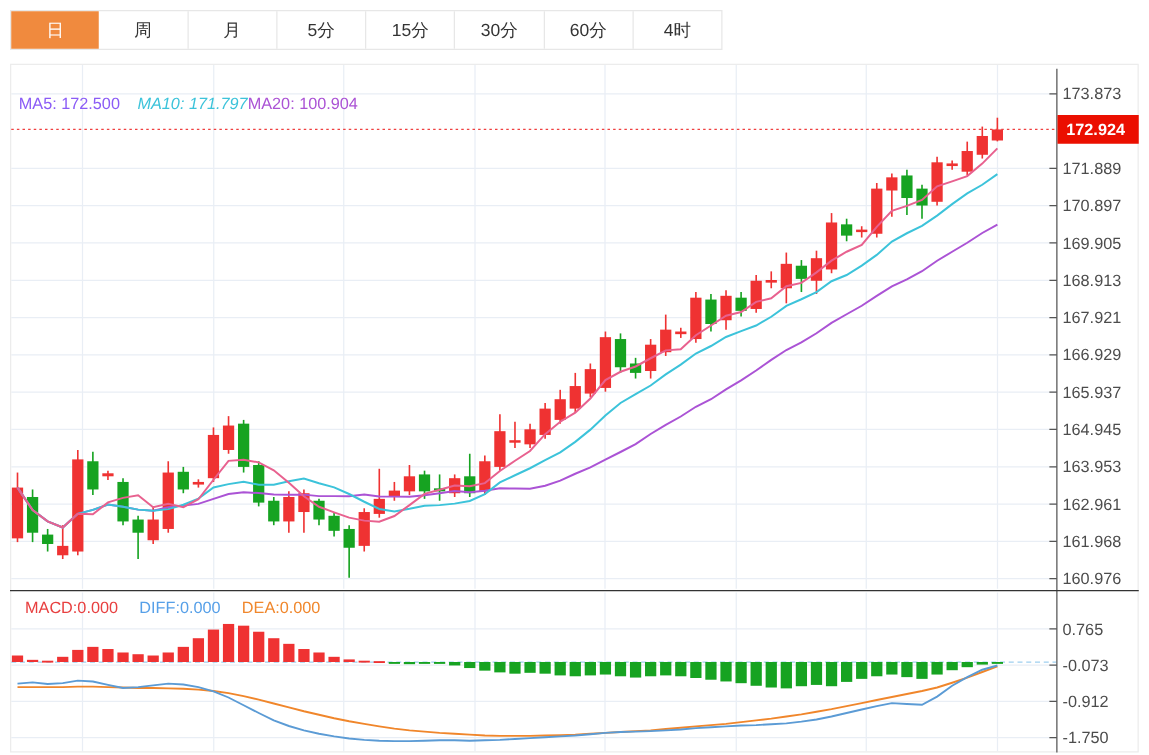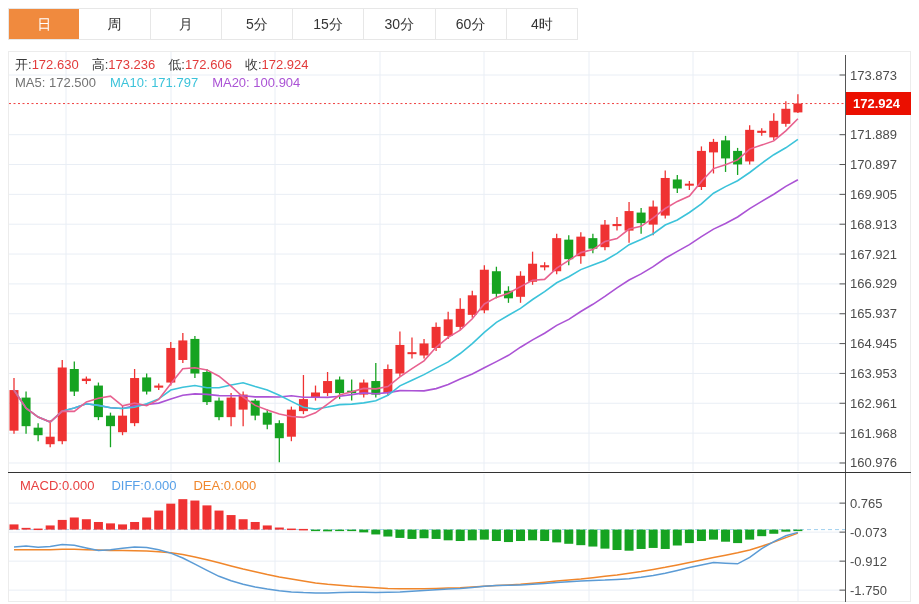--- a/index.html
+++ b/index.html
@@ -11,22 +11,22 @@
           box-sizing:border-box;border:1px solid #e7e7e7;background:#fff;z-index:5;}
   .tab{flex:1;text-align:center;line-height:30px;font-size:14px;color:#333;
        border-right:1px solid #e7e7e7;cursor:pointer;box-sizing:border-box;}
   .tab:last-child{border-right:none;}
   .tab.selected{background:#f08a3e;color:#fff;border-right:none;}
   
   .ohlc{position:absolute;left:15px;top:56px;font-size:13px;white-space:nowrap;z-index:4;}
   .ohlc .lbl{color:#3a3a3a;}
   .ohlc .val{color:#e23b3b;margin-right:13px;}
   .ma{position:absolute;left:15px;top:75px;font-size:13px;white-space:nowrap;z-index:4;}
-  .ma5{color:#737373;margin-right:14px;text-align:right;}
-  .ma10{color:#3cc3da;margin-right:14px;}
+  .ma5{color:#8b5cf6;margin-right:14px;text-align:right;}
+  .ma10{color:#3cc3da;font-style:italic;}
   .ma20{color:#ab53d5;}
   .macdrow{position:absolute;left:20px;top:478px;font-size:13px;white-space:nowrap;z-index:4;}
   .macd-m{color:#e84040;margin-right:17px;}
   .macd-diff{color:#57a0e8;margin-right:17px;text-align:center;}
   .macd-dea{color:#f0872c;}
   
   .tag{position:absolute;left:846px;top:92px;width:65px;height:23px;background:#eb0f00;
        color:#fff;font-size:13px;font-weight:bold;line-height:23px;padding-left:7px;
        box-sizing:border-box;z-index:6;}
 </style>
@@ -329,23 +329,20 @@
     <div class="tab selected">日</div>
     <div class="tab">周</div>
     <div class="tab">月</div>
     <div class="tab">5分</div>
     <div class="tab">15分</div>
     <div class="tab">30分</div>
     <div class="tab">60分</div>
     <div class="tab">4时</div>
   </div>
 
-  <div class="ohlc">
-    <span class="lbl">开:</span><span class="val">172.630</span><span class="lbl">高:</span><span class="val">173.236</span><span class="lbl">低:</span><span class="val">172.606</span><span class="lbl">收:</span><span class="val">172.924</span>
-  </div>
 
   <div class="ma">
     <span class="ma5">MA5: 172.500</span><span class="ma10">MA10: 171.797</span><span class="ma20">MA20: 100.904</span>
   </div>
 
   <div class="macdrow">
     <span class="macd-m">MACD:0.000</span><span class="macd-diff">DIFF:0.000</span><span class="macd-dea">DEA:0.000</span>
   </div>
 
   <div class="tag">172.924</div>

